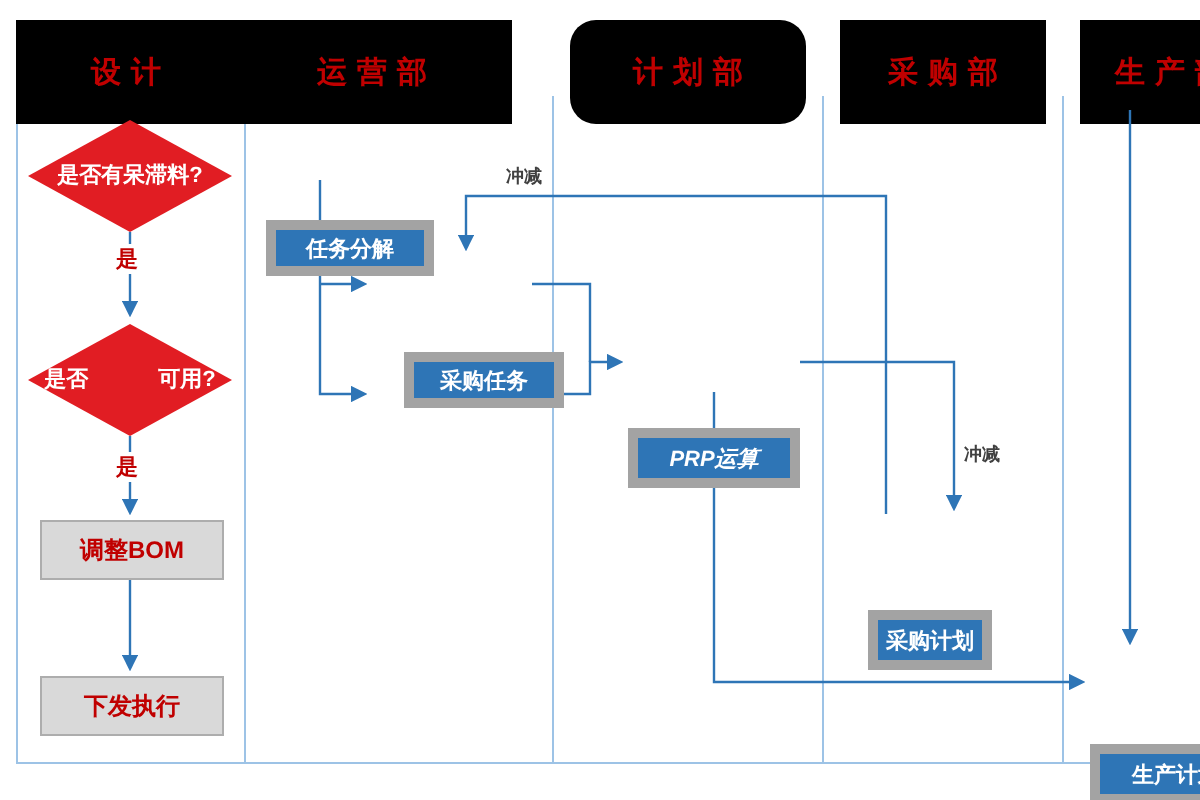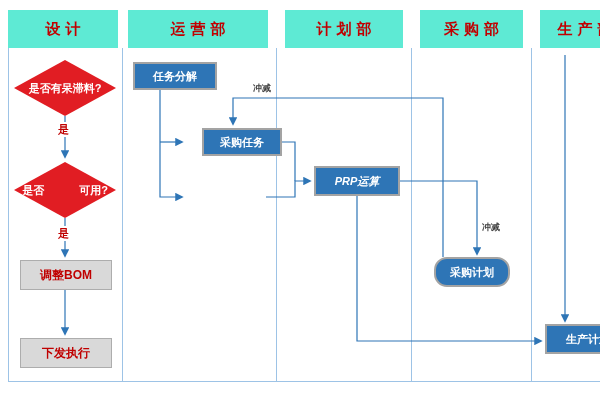--- a/index.html
+++ b/index.html
@@ -2,34 +2,34 @@
 <html><head>
 <meta charset="utf-8">
 <style>
   html,body{margin:0;padding:0;background:#fff;}
   #canvas{
     position:relative;width:600px;height:400px;overflow:hidden;background:#fff;
     font-family:"Liberation Sans","DejaVu Sans",sans-serif;
   }
   .lane-line{position:absolute;background:#9DC3E6;}
   .lane-header{
-    position:absolute;top:10px;height:38px;background:#5eead4;color:#C00000;
+    position:absolute;top:10px;height:52px;background:#000000;color:#C00000;
     font-size:15px;font-weight:bold;display:flex;align-items:center;justify-content:center;
     letter-spacing:5px;text-indent:5px;
   }
   .diamond{
     position:absolute;width:102px;height:56px;background:#E11D23;color:#fff;
     clip-path:polygon(50% 0,100% 50%,50% 100%,0 50%);
     display:flex;align-items:center;justify-content:center;
     font-size:11px;font-weight:bold;line-height:1.15;text-align:center;
   }
   .blue-box{
-    position:absolute;background:#2E75B6;border:2px solid #a3a3a3;color:#fff;
+    position:absolute;background:#2E75B6;border:5px solid #a3a3a3;color:#fff;
     display:flex;align-items:center;justify-content:center;
-    font-size:11px;font-weight:600;box-sizing:border-box;text-align:center;
+    font-size:11px;font-weight:600;box-sizing:border-box;text-align:center;margin-top:48px;
   }
   .gray-box{
     position:absolute;background:#D9D9D9;border:1px solid #ADADAD;color:#C00000;
     display:flex;align-items:center;justify-content:center;
     font-size:12px;font-weight:bold;box-sizing:border-box;
   }
   .yes-label{position:absolute;color:#C00000;font-size:11px;font-weight:bold;background:#fff;padding:0 1px;}
   .edge-label{position:absolute;color:#404040;font-size:9px;background:#fff;padding:0 1px;font-weight:bold;}
   svg.overlay{position:absolute;left:0;top:0;pointer-events:none;}
 </style>
@@ -39,22 +39,22 @@
 <div id="canvas">
 
   <div class="lane-line" style="left:8px;top:48px;width:1px;height:334px;"></div>
   <div class="lane-line" style="left:122px;top:48px;width:1px;height:334px;"></div>
   <div class="lane-line" style="left:276px;top:48px;width:1px;height:334px;"></div>
   <div class="lane-line" style="left:411px;top:48px;width:1px;height:334px;"></div>
   <div class="lane-line" style="left:531px;top:48px;width:1px;height:334px;"></div>
   <div class="lane-line" style="left:8px;top:381px;width:592px;height:1px;"></div>
 
   <div class="lane-header" style="left:8px;width:110px;">设计</div>
-  <div class="lane-header" style="left:128px;width:140px;">运营部</div>
-  <div class="lane-header" style="left:285px;width:118px;">计划部</div>
+  <div class="lane-header" style="left:116px;width:140px;">运营部</div>
+  <div class="lane-header" style="left:285px;width:118px;border-radius:13px;">计划部</div>
   <div class="lane-header" style="left:420px;width:103px;font-family:Liberation Mono, monospace;">采购部</div>
   <div class="lane-header" style="left:540px;width:90px;">生产部</div>
 
   <svg class="overlay" width="600" height="400" viewBox="0 0 600 400">
     <defs>
       <marker id="arrow" viewBox="0 0 10 10" refX="8" refY="5" markerWidth="7" markerHeight="7" orient="auto-start-reverse">
         <path d="M0,0 L10,5 L0,10 z" fill="#2E75B6"></path>
       </marker>
     </defs>
     <g fill="none" stroke="#2E75B6" stroke-width="1.2">
@@ -83,20 +83,20 @@
   </div>
   <div class="yes-label" style="left:57px;top:226px;">是</div>
   <div class="gray-box" style="left:20px;top:260px;width:92px;height:30px;">调整BOM</div>
   <div class="gray-box" style="left:20px;top:338px;width:92px;height:30px;">下发执行</div>
 
   <div class="blue-box" style="left:133px;top:62px;width:84px;height:28px;">任务分解</div>
   <div class="blue-box" style="left:202px;top:128px;width:80px;height:28px;">采购任务</div>
 
   <div class="blue-box" style="left:314px;top:166px;width:86px;height:30px;font-style:italic;">PRP运算</div>
 
-  <div class="blue-box" style="left:434px;top:257px;width:76px;height:30px;border-radius:13px;">采购计划</div>
+  <div class="blue-box" style="left:434px;top:257px;width:62px;height:30px;">采购计划</div>
 
   <div class="blue-box" style="left:545px;top:324px;width:86px;height:30px;">生产计划</div>
 
   <div class="edge-label" style="left:252px;top:82px;">冲减</div>
   <div class="edge-label" style="left:481px;top:221px;">冲减</div>
 
 </div>
 
 </body></html>

